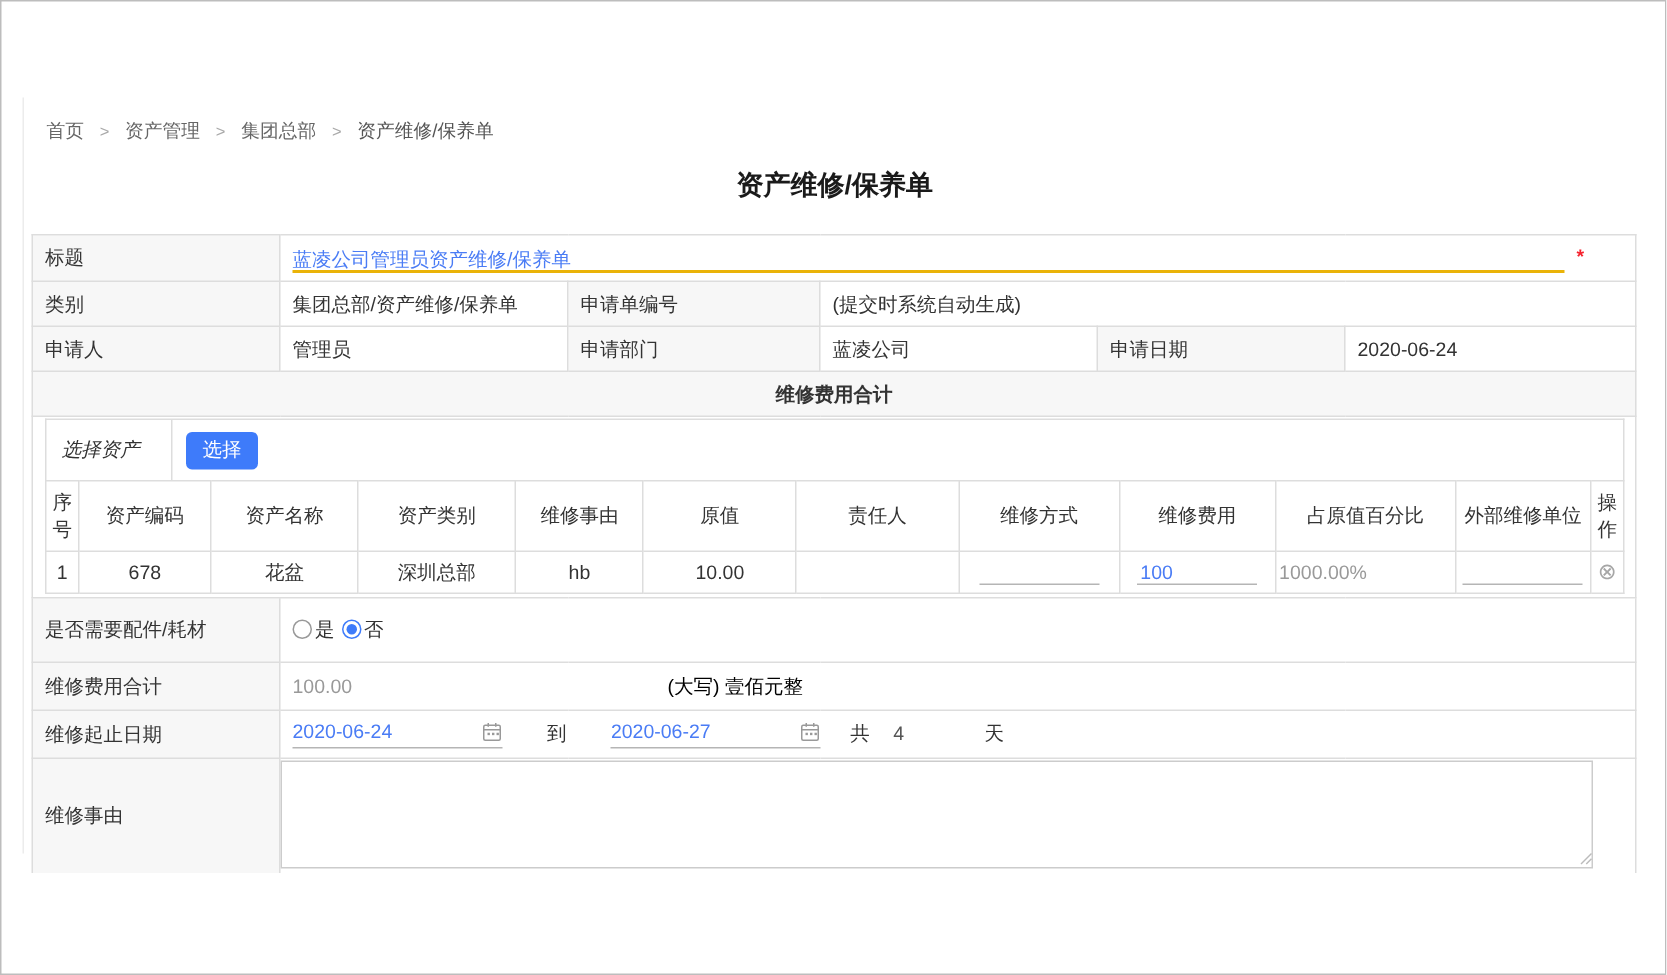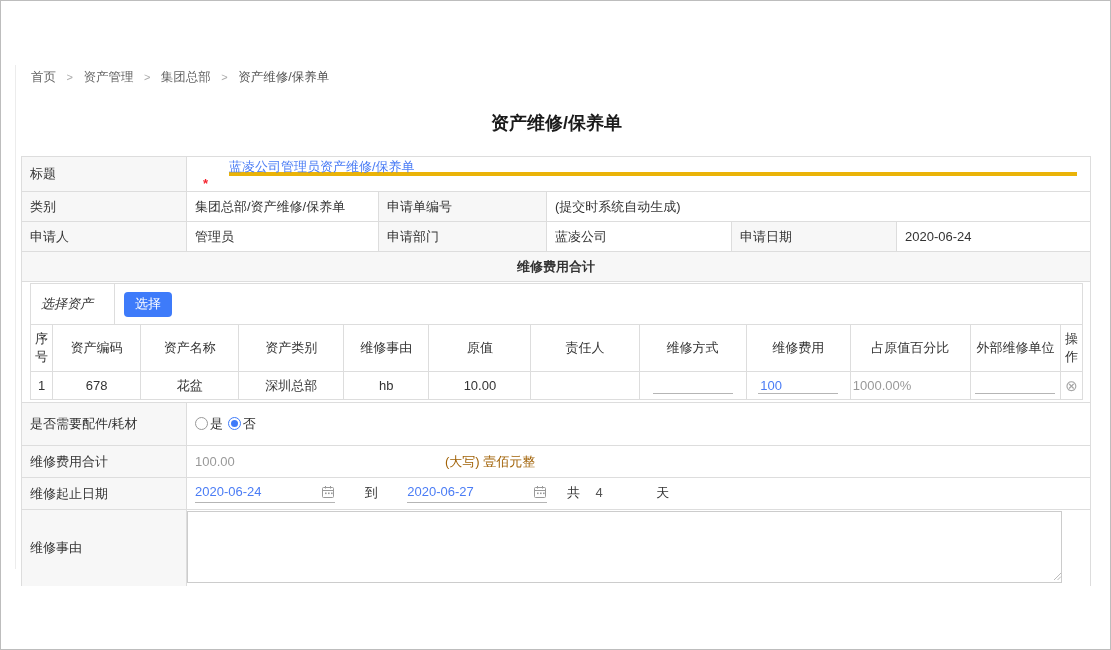--- a/index.html
+++ b/index.html
@@ -6,40 +6,40 @@
   html,body { margin:0; padding:0; background:#fff; }
   .page {
     position:relative; width:1111px; height:650px; background:#ffffff;
     border:1px solid #bdbdbd;
     font-family:"Liberation Sans","DejaVu Sans",sans-serif; color:#333;
     overflow:hidden;
   }
   .left-divider{ position:absolute; left:14px; top:64px; width:1px; height:504px; background:#ececec; }
 
   
-  .breadcrumb{ position:absolute; left:30px; top:68px; font-size:12.5px; color:#666; }
+  .breadcrumb{ position:absolute; left:30px; top:78px; font-size:12.5px; color:#666; }
   .bc-item{ color:#666; cursor:pointer; }
   .bc-item.current{ color:#555; cursor:default; }
   .bc-sep{ color:#aaa; margin:0 7px; font-size:11px; }
 
   
   .page-title{ position:absolute; left:0; top:110px; width:1111px; margin:0;
     text-align:center; font-size:18px; font-weight:bold; color:#1a1a1a; }
 
   
   table.outer{ position:absolute; left:20px; top:155px; width:1069px;
     border-collapse:collapse; table-layout:fixed; font-size:13px; }
   table.outer td{ border:1px solid #ddd; padding:0 8px; height:30px; }
   table.outer td.label{ background:#f7f7f7; color:#333; }
   tr.r-title{ height:31px; }
   tr.r-section td{ background:#f7f7f7; text-align:center; font-weight:bold; color:#333; }
   tr.r-last td{ border-bottom:none; }
 
-  .title-input{ display:inline-block; width:848px; border-bottom:4px solid #eab308;
-    color:#4a7cf5; height:19px; line-height:19px; vertical-align:middle; cursor:text;margin-left:34px; }
+  .title-input{ display:inline-block; width:848px; border-bottom:2px solid #eab308;
+    color:#4a7cf5; height:19px; line-height:19px; vertical-align:middle; cursor:text; }
   .required{ color:#f5222d; margin-left:8px; font-weight:bold; }
 
   
   td.container-cell{ padding:0 !important; height:119px; vertical-align:top; }
   .inner{ margin:1px 7px 2px 8px; }
   .select-row{ display:flex; align-items:center; height:41px;
     border:1px solid #ddd; border-bottom:none; background:#fff; }
   .select-label{ width:84px; height:100%; display:flex; align-items:center;
     padding-left:10px; border-right:1px solid #ddd;font-style:italic; }
   .select-btn-wrap{ padding-left:9px; }
@@ -62,21 +62,21 @@
 
   
   .radio{ display:inline-flex; align-items:center; cursor:pointer; margin-right:1px; }
   .rb{ width:13px; height:13px; border:1px solid #999; border-radius:50%;
     background:#fff; display:inline-block; margin-right:2px; position:relative; }
   .rb.on{ border-color:#3e7bfa; }
   .rb.on::after{ content:""; position:absolute; left:2px; top:2px; width:7px; height:7px;
     border-radius:50%; background:#3e7bfa; }
 
   .total-val{ display:inline-block; width:250px; color:#999; }
-  .caps{ color:#a16207;text-align:right; }
+  .caps{ color:#000000;text-align:right; }
 
   
   .date-field{ display:inline-flex; align-items:flex-end; justify-content:space-between;
     width:140px; border-bottom:1px solid #b5b5b5; color:#4a7cf5; padding-bottom:3px;
     vertical-align:middle; cursor:pointer; }
   .cal{ flex:0 0 auto; }
   .to{ margin:0 26px; color:#333; }
   .days-prefix{ margin-left:16px; color:#333; }
   .days-val{ margin-left:12px; color:#555; }
   .days-suffix{ margin-left:50px; color:#333; }

